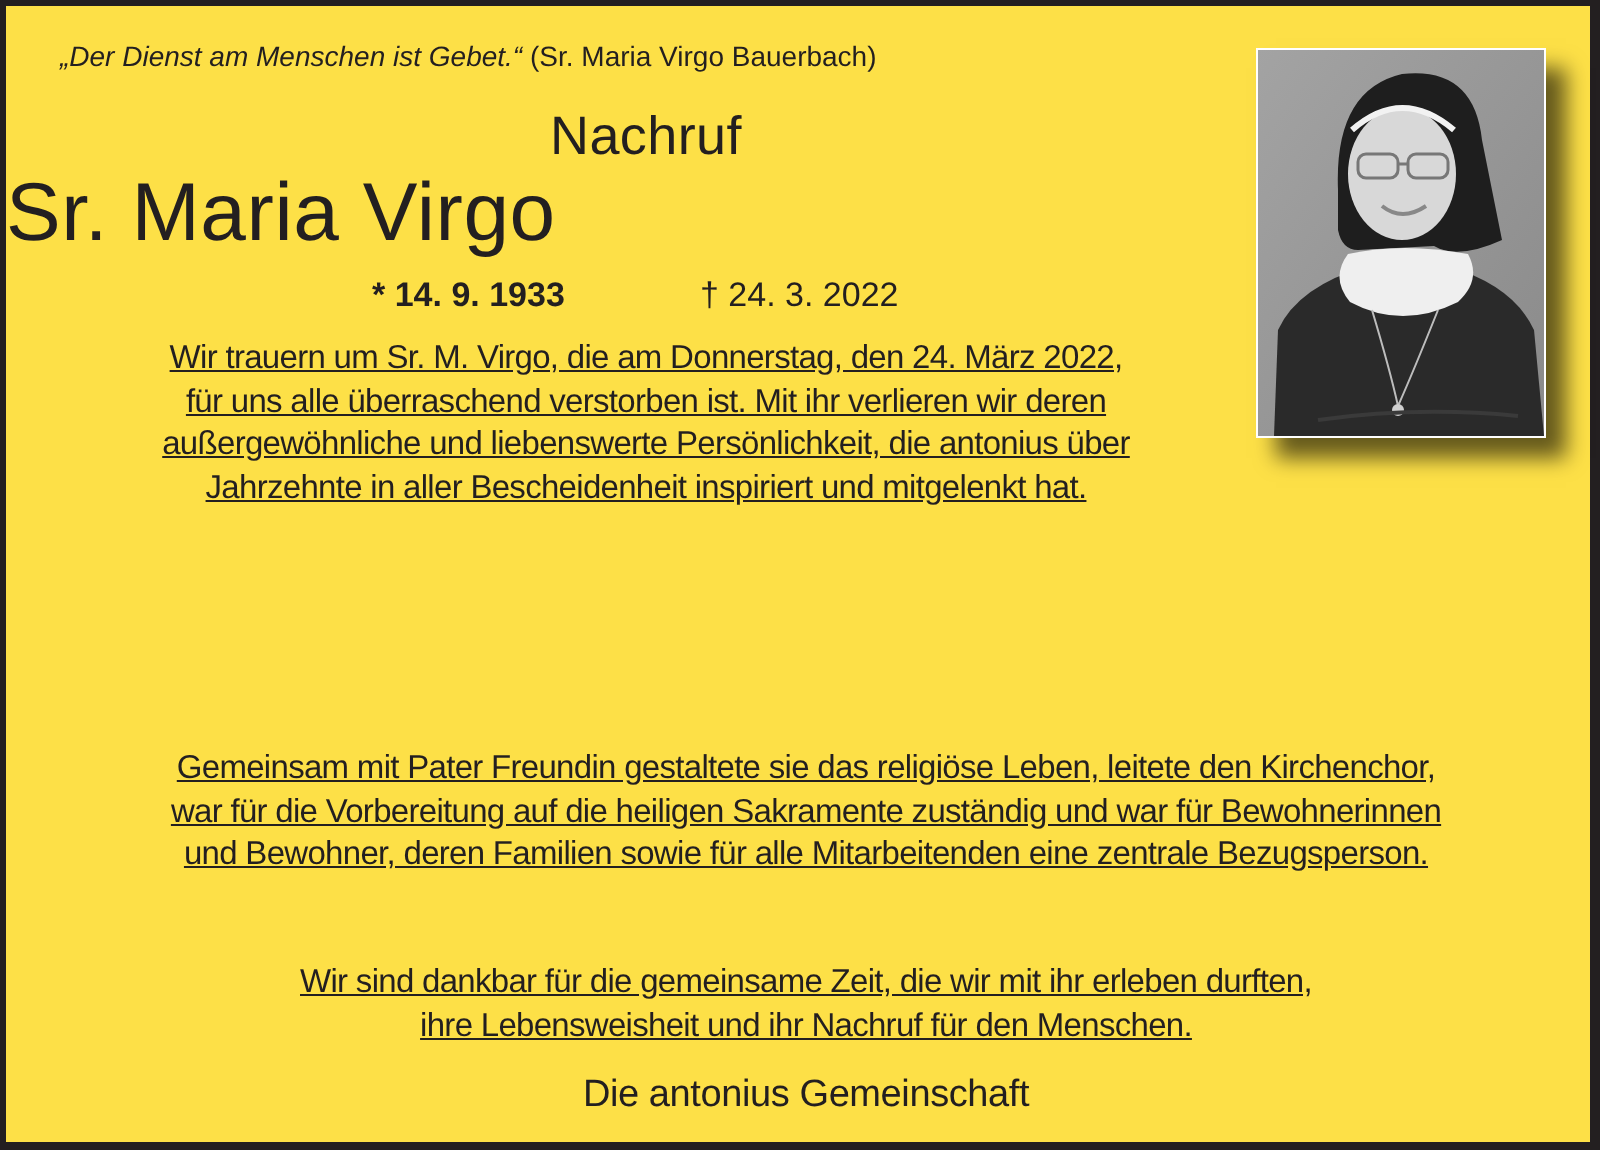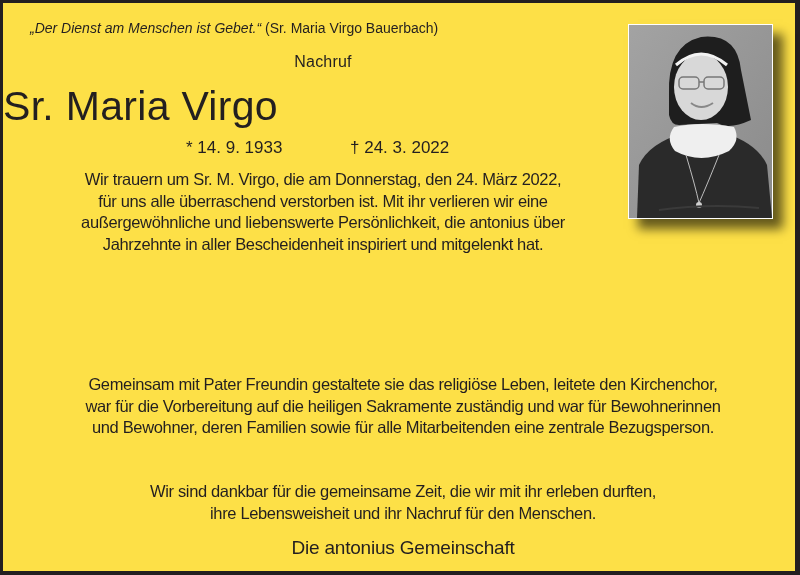--- a/index.html
+++ b/index.html
@@ -18,37 +18,37 @@
     border-right: 5px solid #231f20;
     background: #fde047;
   }
   .motto {
     position: absolute; left: 27px; top: 17px; width: 560px;
     font-size: 14px; white-space: nowrap; letter-spacing: 0;
   }
   .motto .quote { font-style: italic; }
   .title-small {
     position: absolute; left: 0; width: 640px; top: 50px;
-    text-align: center; font-size: 16px; letter-spacing: 0.2px;
+    text-align: center; font-size: 27px; letter-spacing: 0.2px;
   }
   .title-big {
     position: absolute; left: 0; width: 640px; top: 80px;
     text-align: left; font-size: 41px; letter-spacing: 0.3px;
   }
   .dates {
     position: absolute; top: 135px; left: 0; width: 640px; height: 22px;
     font-size: 17px;
   }
-  .dates .birth { position: absolute; left: 183px; }
+  .dates .birth { position: absolute; left: 183px; font-weight: bold; }
   .dates .death { position: absolute; left: 347px; }
   .para {
     position: absolute; text-align: center; font-size: 16.5px; line-height: 21.5px;
     letter-spacing: -0.35px; white-space: nowrap;
   }
-  .para div { white-space: nowrap; }
+  .para div { white-space: nowrap; text-decoration: underline; }
   .p1 { left: 14px; width: 612px; top: 166px; }
   .p2 { left: 20px; width: 760px; top: 292px; }
   .p3 { left: 10px; width: 780px; top: 371px; }
   .p4 { left: 20px; width: 760px; top: 478px; }
   .signature {
     position: absolute; left: 0; width: 800px; top: 534px;
     text-align: center; font-size: 19px; letter-spacing: -0.2px;
   }
   
   .photo-wrap {
@@ -73,21 +73,21 @@
   <div class="title-small">Nachruf</div>
   <div class="title-big">Sr. Maria Virgo</div>
 
   <div class="dates">
     <span class="birth">* 14. 9. 1933</span>
     <span class="death">† 24. 3. 2022</span>
   </div>
 
   <div class="para p1">
     <div>Wir trauern um Sr. M. Virgo, die am Donnerstag, den 24. März 2022,</div>
-    <div>für uns alle überraschend verstorben ist. Mit ihr verlieren wir eine</div>
+    <div>für uns alle überraschend verstorben ist. Mit ihr verlieren wir deren</div>
     <div>außergewöhnliche und liebenswerte Persönlichkeit, die antonius über</div>
     <div>Jahrzehnte in aller Bescheidenheit inspiriert und mitgelenkt hat.</div>
   </div>
 
 
   <div class="para p3">
     <div>Gemeinsam mit Pater Freundin gestaltete sie das religiöse Leben, leitete den Kirchenchor,</div>
     <div>war für die Vorbereitung auf die heiligen Sakramente zuständig und war für Bewohnerinnen</div>
     <div>und Bewohner, deren Familien sowie für alle Mitarbeitenden eine zentrale Bezugsperson.</div>
   </div>

